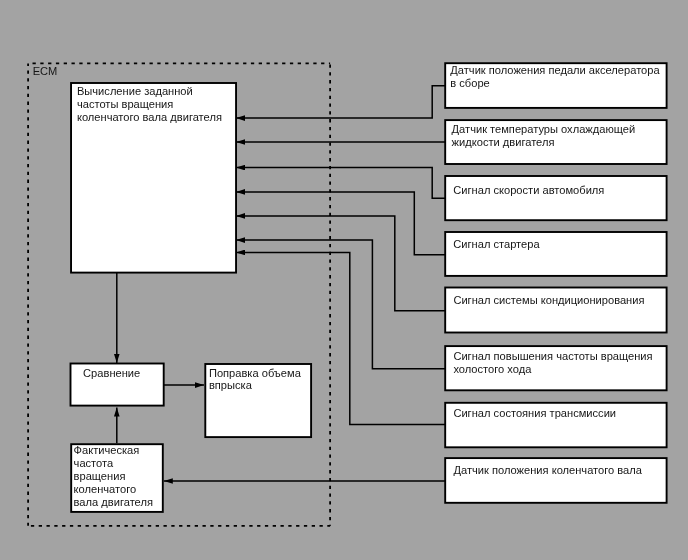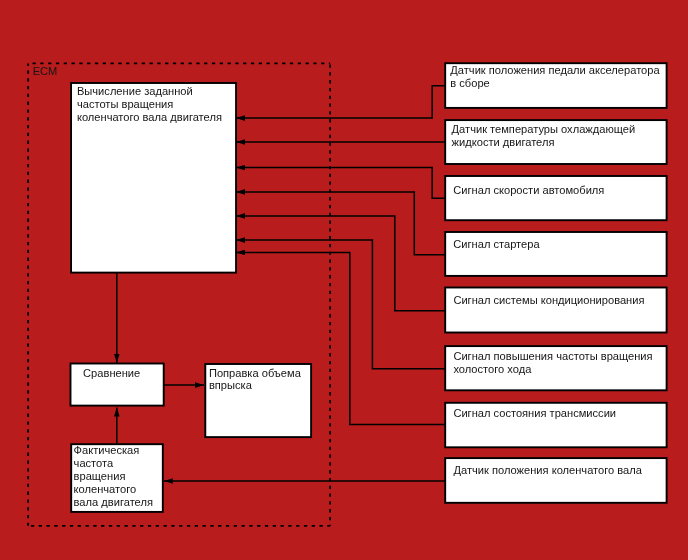--- a/index.html
+++ b/index.html
@@ -1,18 +1,18 @@
 <!DOCTYPE html>
 <html><head>
 <meta charset="utf-8">
 <title>ECM diagram</title>
 <style>
   html,body{margin:0;padding:0;background:#ffffff;-webkit-font-smoothing:antialiased;}
   body{width:688px;height:560px;font-family:"Liberation Sans",sans-serif;}
-  #stage{position:relative;width:688px;height:560px;overflow:hidden;background:#b91c1c;}
+  #stage{position:relative;width:688px;height:560px;overflow:hidden;background:#a3a3a3;}
   svg#diagram{position:absolute;left:0;top:0;display:block;transform:translateZ(0);}
   .wire{fill:none;stroke:#000000;stroke-width:1.5;}
   .boxrect{fill:#ffffff;stroke:#000000;stroke-width:1.9;}
   .dashrect{fill:none;stroke:#000000;stroke-width:1.8;stroke-dasharray:3.3 4.5;}
   .label{font-family:"Liberation Sans",sans-serif;font-size:11.12px;fill:#161616;}
 </style>
 </head>
 <body>
 
 <div id="stage">

